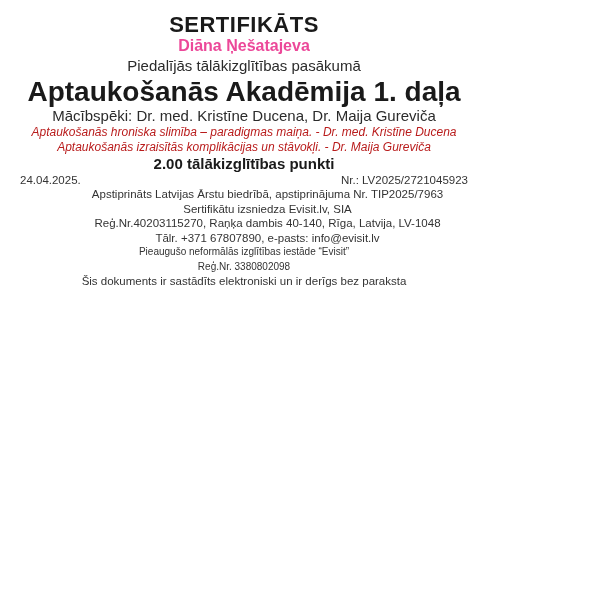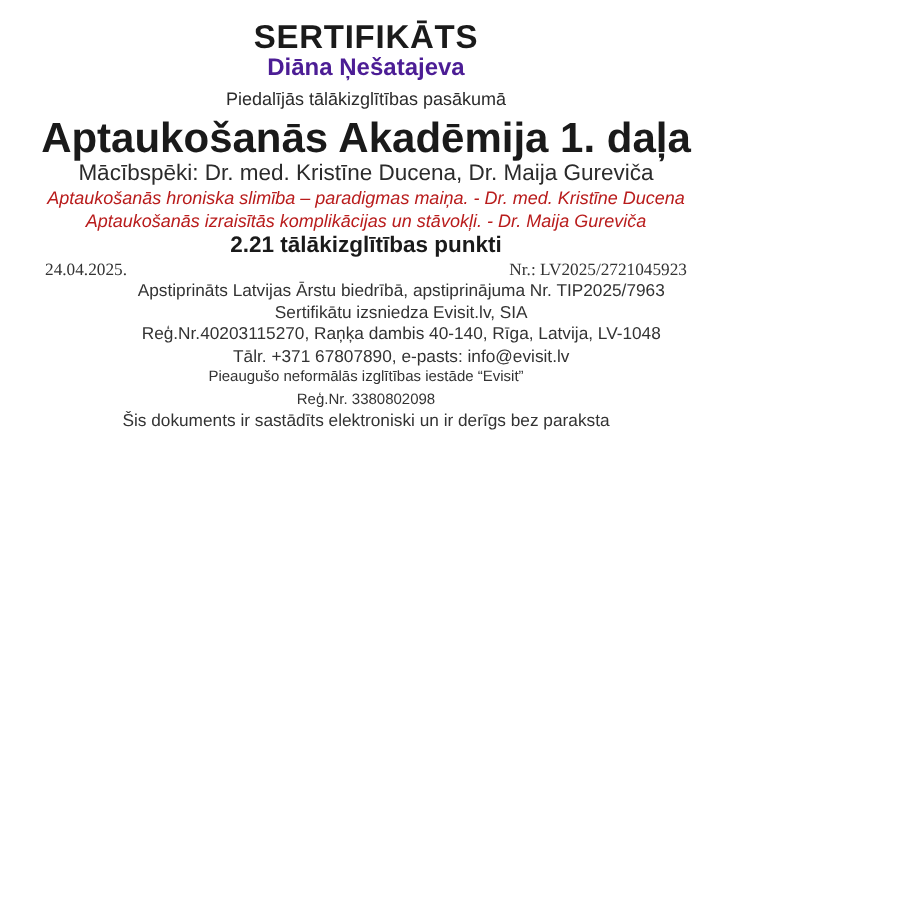--- a/index.html
+++ b/index.html
@@ -25,25 +25,25 @@
     font-weight: 700;
     line-height: 24px;
     letter-spacing: 0.5px;
     color: #1a1a1a;
   }
   .recipient {
     margin-top: 10px;
     font-size: 16px;
     font-weight: 700;
     line-height: 18px;
-    color: #4c1d95;
+    color: #ec4899;
   }
   .intro {
     margin-top: 22px;
-    font-size: 12px;
+    font-size: 15px;
     font-weight: 400;
     line-height: 22px;
     color: #2b2b2b;
   }
   .course {
     margin-top: 12px;
     font-size: 28px;
     font-weight: 700;
     line-height: 30px;
     color: #1a1a1a;
@@ -63,27 +63,26 @@
   }
   .points {
     margin-top: 28px;
     font-size: 15px;
     font-weight: 700;
     line-height: 18px;
     color: #1a1a1a;
   }
   .meta-row {
     margin-top: 26px;
-    padding: 0 30px;
+    padding: 0 20px;
     display: flex;
     justify-content: space-between;
     font-size: 11.5px;
     line-height: 14px;
     color: #333333;
-    font-family: Liberation Serif, serif;
   }
   .issuer {
     margin-top: 18px;
     font-size: 11.5px;
     line-height: 14.5px;
     color: #333333;
     padding-left: 47px;
   }
   .org {
     margin-top: 14px;
@@ -111,21 +110,21 @@
 
   <div class="course">Aptaukošanās Akadēmija 1. daļa</div>
 
   <div class="lecturers">Mācībspēki: Dr. med. Kristīne Ducena, Dr. Maija Gureviča</div>
 
   <div class="sessions">
     <div>Aptaukošanās hroniska slimība – paradigmas maiņa. - Dr. med. Kristīne Ducena</div>
     <div>Aptaukošanās izraisītās komplikācijas un stāvokļi. - Dr. Maija Gureviča</div>
   </div>
 
-  <div class="points">2.21 tālākizglītības punkti</div>
+  <div class="points">2.00 tālākizglītības punkti</div>
 
   <div class="meta-row">
     <span>24.04.2025.</span>
     <span>Nr.: LV2025/2721045923</span>
   </div>
 
   <div class="issuer">
     <div>Apstiprināts Latvijas Ārstu biedrībā, apstiprinājuma Nr. TIP2025/7963</div>
     <div>Sertifikātu izsniedza Evisit.lv, SIA</div>
     <div>Reģ.Nr.40203115270, Raņķa dambis 40-140, Rīga, Latvija, LV-1048</div>

